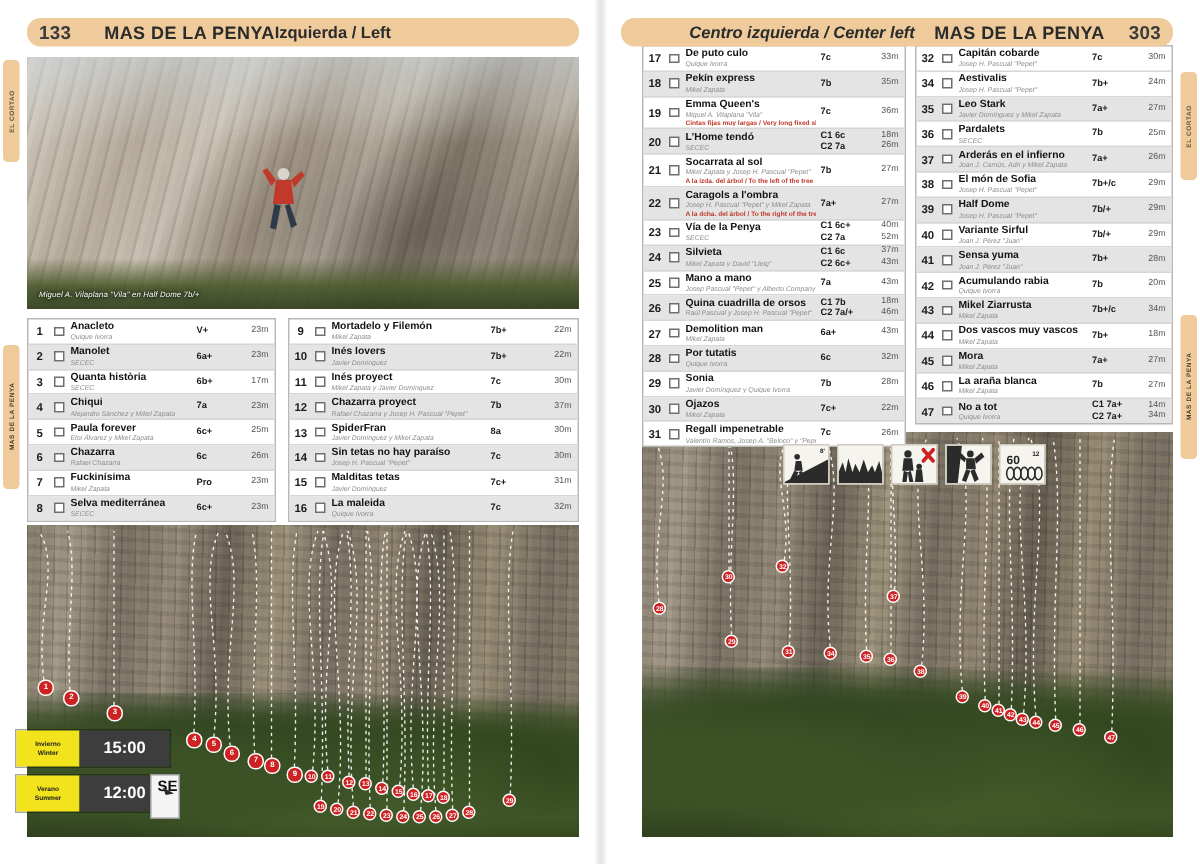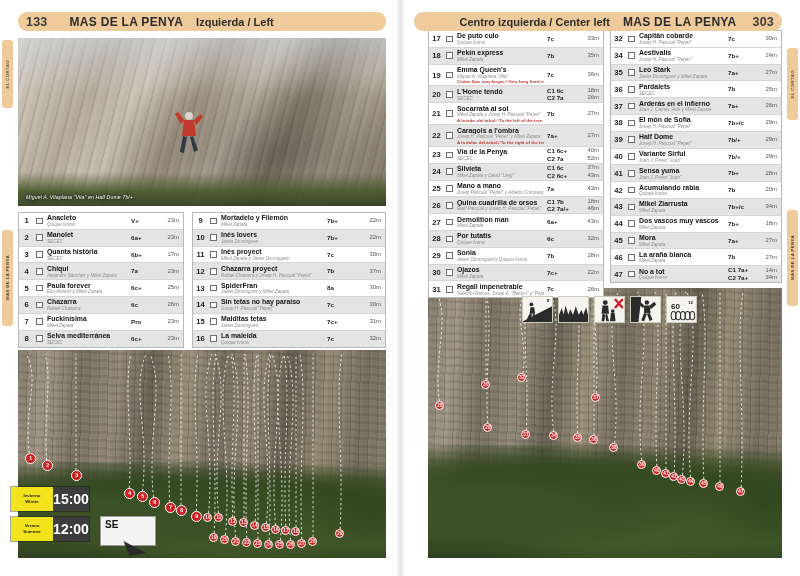--- a/index.html
+++ b/index.html
@@ -39,23 +39,22 @@
   .folio {
     font-size: 12.5px; font-weight: bold; color: #3b3b3b;
     letter-spacing: 0.2px;
   }
   .hdr-crag {
     font-size: 12px; font-weight: bold; color: #2b2b2b;
     margin-left: 22px; letter-spacing: 0.3px;
   }
   .hdr-sector {
     font-size: 11px; font-weight: bold; color: #2b2b2b;
-    margin-left: 13px;
-  }
-  .hdr-right .hdr-sector { margin-left: 3px; margin-right: 13px; }
+  }
+  .hdr-right .hdr-sector { margin-left: 3px; margin-right: 13px; font-style: italic; }
   .hdr-right .hdr-crag   { margin-left: 0; margin-right: 16px; }
 
   
   .side-tab {
     position: absolute; width: 11px;
     background: #efcb9c; border-radius: 3px;
     display: flex; align-items: center; justify-content: center;
     z-index: 15;
   }
   .side-tab span {
@@ -233,30 +232,30 @@
   .sunbox {
     position: absolute; display: flex; height: 26px;
     border: 1px solid rgba(0,0,0,.35);
   }
   .sunbox .lbl {
     width: 42px; background: #f2e31d;
     display: flex; flex-direction: column; align-items: center; justify-content: center;
     font-size: 4.4px; font-weight: bold; color: #1a1a1a; line-height: 1.3;
   }
   .sunbox .tm {
-    width: 36px; background: #3d3d3d;
+    width: 60px; background: #3d3d3d;
     display: flex; align-items: center; justify-content: center;
-    font-size: 14px; font-weight: bold; color: #ffffff;
+    font-size: 11px; font-weight: bold; color: #ffffff;
   }
   .sb1 { left: 10px; top: 486px; }
   .sb2 { left: 10px; top: 516px; }
 
   .compass {
     position: absolute; left: 100px; top: 516px;
-    width: 56px; height: 30px; background: #f4f4f4;
+    width: 20px; height: 30px; background: #f4f4f4;
     border: 1px solid #999;
   }
   .compass .cl {
     position: absolute; left: 4px; top: 2px;
     font-size: 10px; font-weight: bold; color: #111;
   }
 
   
   .picto-strip {
     position: absolute; left: 522px; top: 296px;

